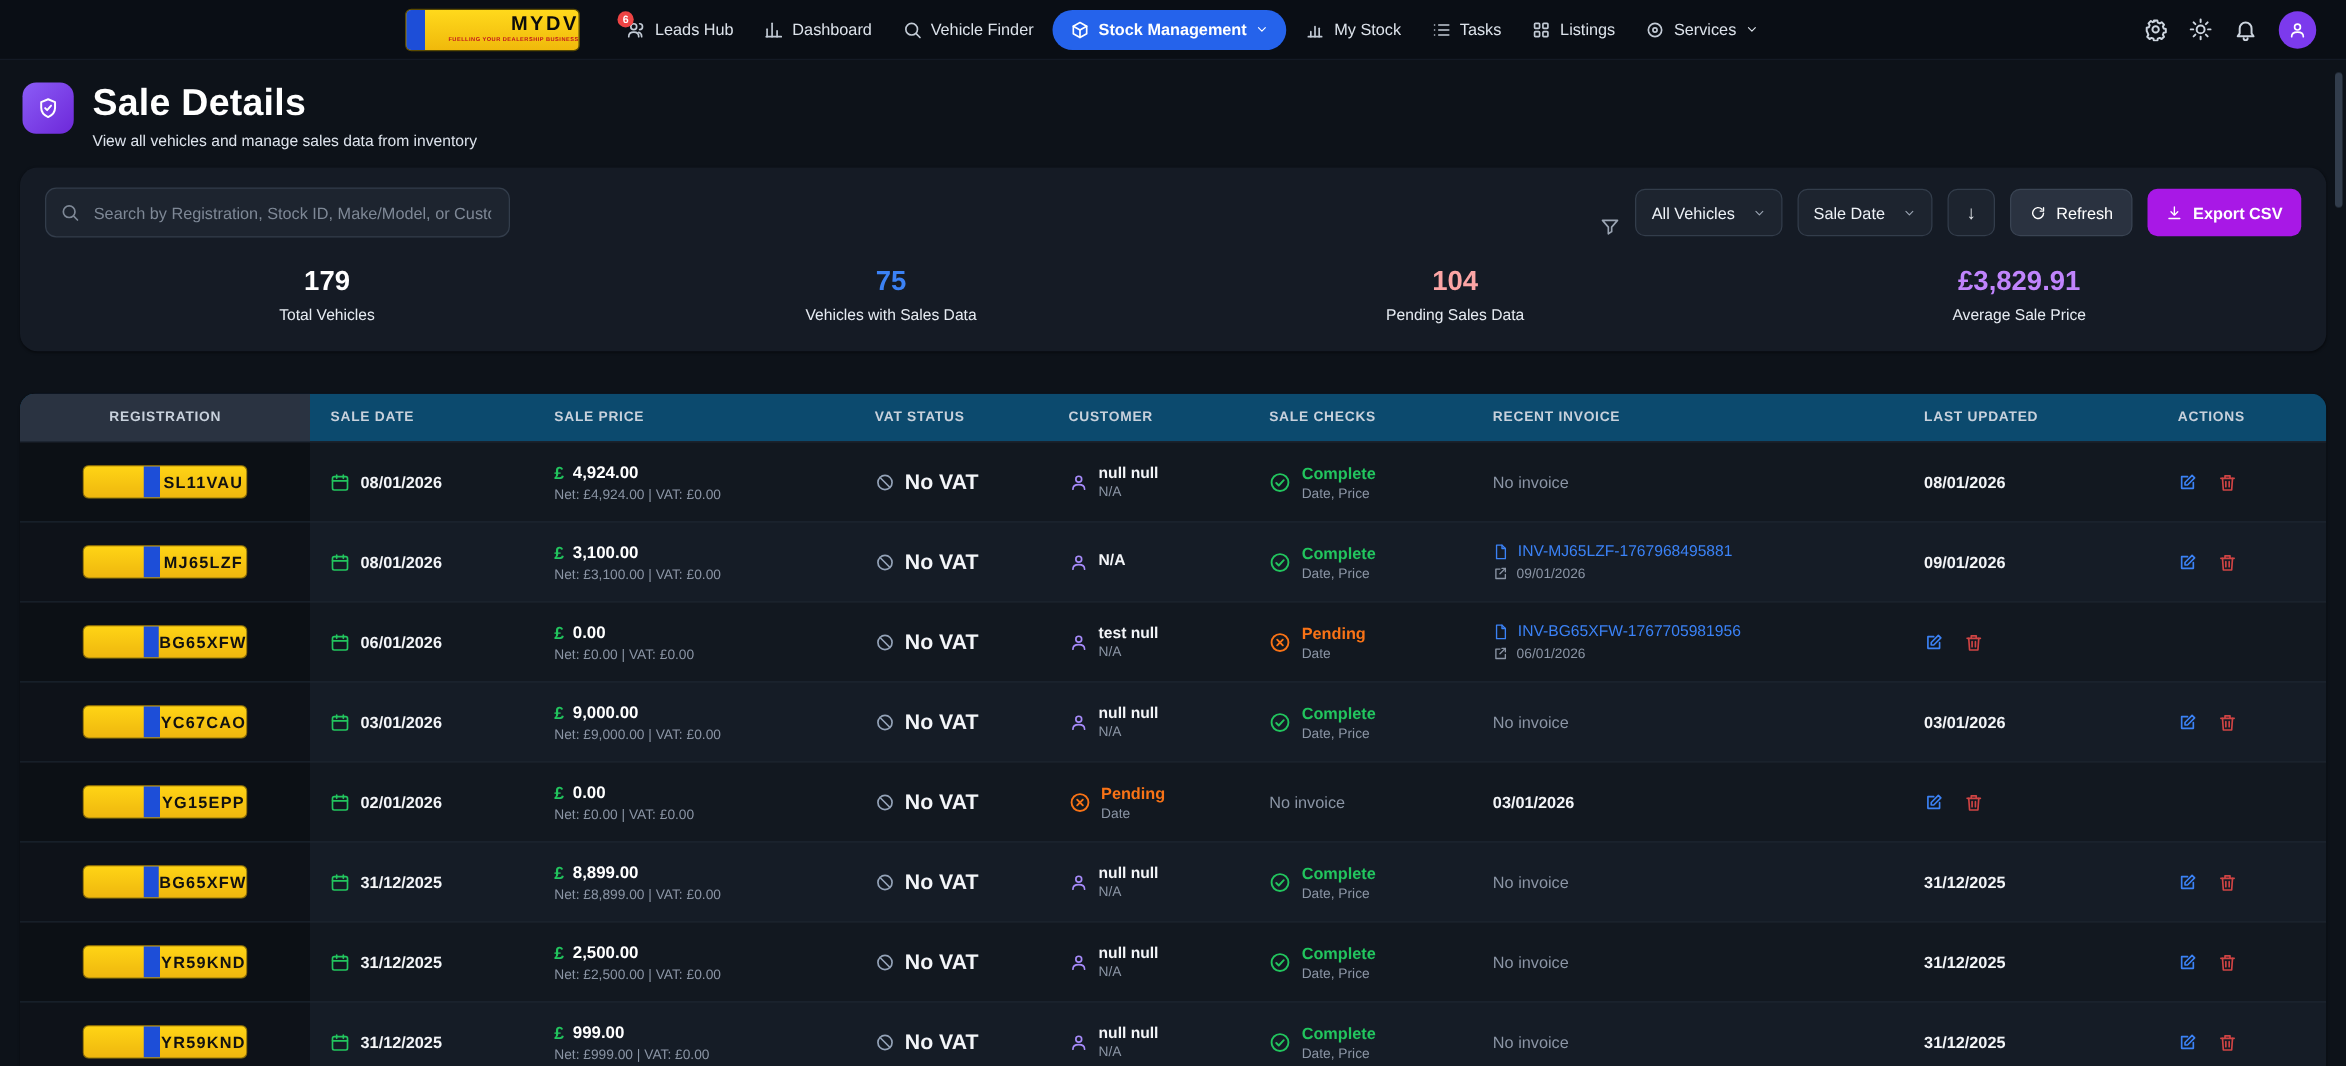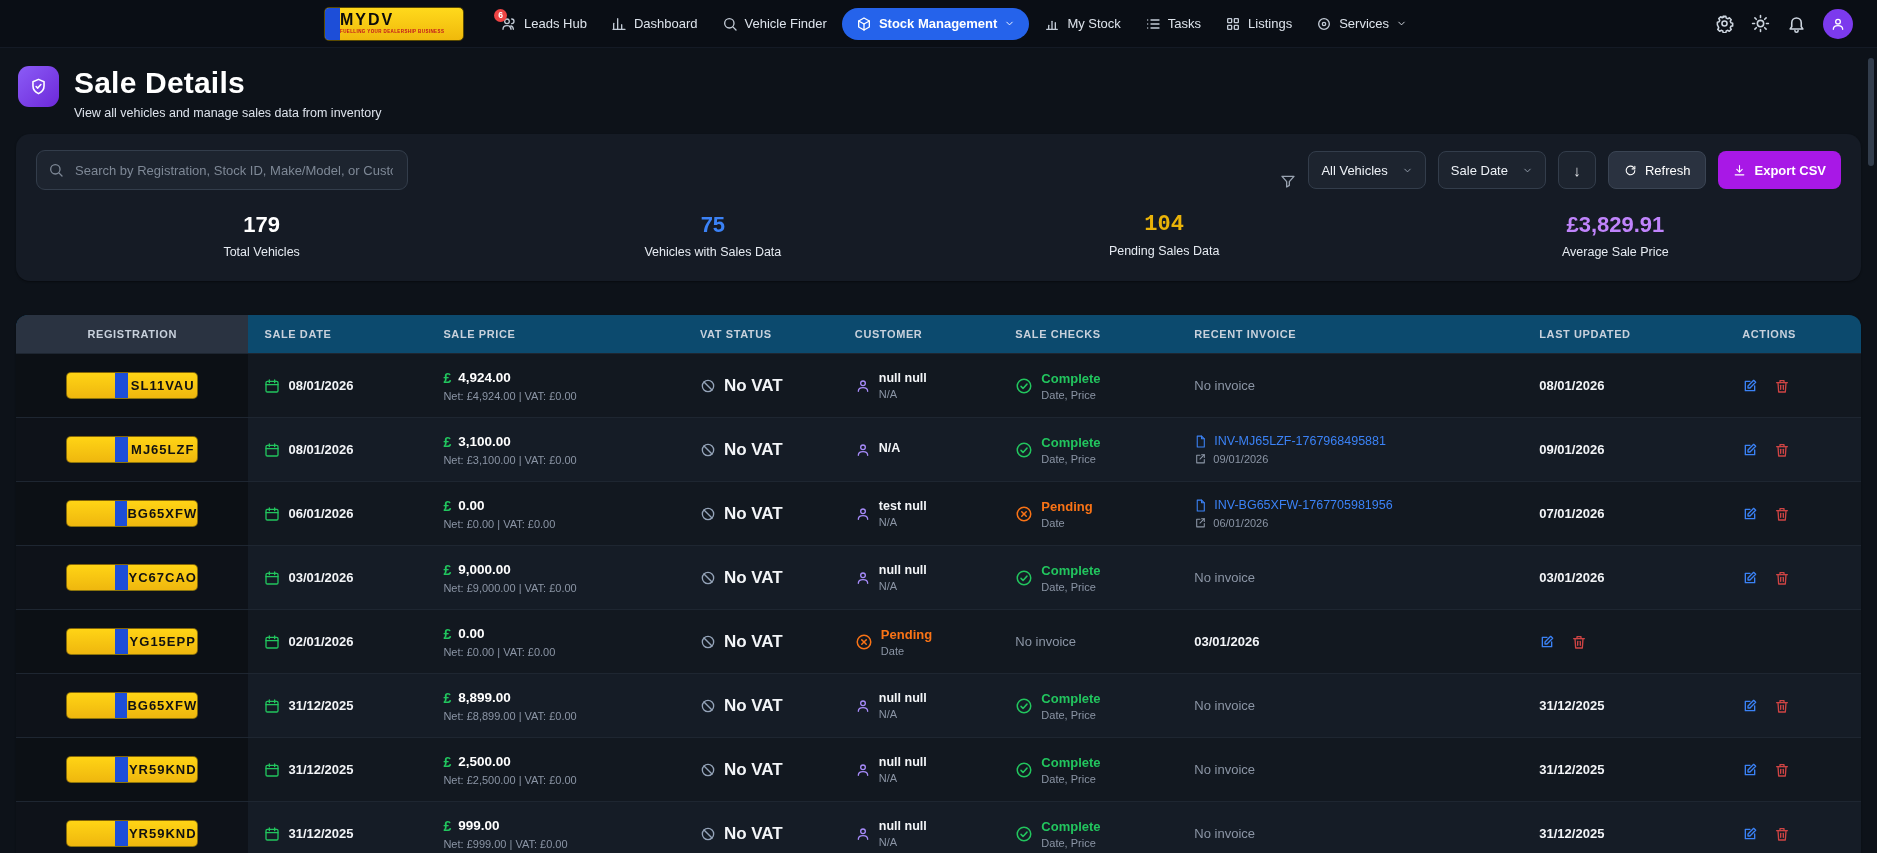--- a/index.html
+++ b/index.html
@@ -11,21 +11,21 @@
   }
   .ic { width: 16px; height: 16px; fill: none; stroke: currentColor; stroke-width: 2; stroke-linecap: round; stroke-linejoin: round; flex: none; }
   .ic-sm { width: 13px; height: 13px; }
   .ic-lg { width: 19px; height: 19px; }
   button { background: none; border: none; color: inherit; font: inherit; cursor: pointer; }
 
   
   .navbar { height: 48px; background: #0a0e15; border-bottom: 1px solid #141a25; display: flex; align-items: center; padding: 0 24px; }
   .logo-plate { margin-left: 300px; display: flex; align-items: stretch; width: 140px; height: 34px; background: linear-gradient(180deg,#ffd91c,#f0b90b); border: 1px solid #5a4a00; border-radius: 5px; overflow: hidden; cursor: pointer; flex: none; }
   .logo-strip { width: 15px; background: #1d4ed8; }
-  .logo-text { flex: 1; display: flex; flex-direction: column; align-items: flex-start; justify-content: center; line-height: 1; }
+  .logo-text { flex: 1; display: flex; flex-direction: column; align-items: flex-end; justify-content: center; line-height: 1; }
   .logo-title { color: #0c0c0c; font-weight: 800; font-size: 16px; letter-spacing: 2px; }
   .logo-sub { color: #c1121f; font-size: 4.5px; font-weight: 700; letter-spacing: .4px; margin-top: 2px; white-space: nowrap; }
   .nav { margin-left: 28px; display: flex; align-items: center; gap: 6px; }
   .nav-item { display: flex; align-items: center; gap: 7px; color: #dde3eb; font-size: 13px; padding: 7px 9px; border-radius: 8px; cursor: pointer; white-space: nowrap; }
   .nav-ico { position: relative; display: flex; color: #c3cbd6; }
   .nav-pill { background: #2563eb; border-radius: 999px; padding: 8px 14px; color: #fff; font-weight: 600; }
   .nav-pill .nav-ico { color: #fff; }
   .nav-badge { position: absolute; top: -7px; left: -7px; background: #ef4444; color: #fff; width: 13px; height: 13px; border-radius: 50%; font-size: 8.5px; font-weight: 700; display: flex; align-items: center; justify-content: center; }
   .chev { width: 11px; height: 11px; }
   .nav-right { margin-left: auto; display: flex; align-items: center; gap: 17px; color: #cdd5df; }
@@ -309,21 +309,21 @@
   <div class="stats-row">
     <div>
       <div class="stat-value" style="color: rgb(255, 255, 255);">179</div>
       <div class="stat-label">Total Vehicles</div>
     </div>
     <div>
       <div class="stat-value" style="color: rgb(59, 130, 246);">75</div>
       <div class="stat-label">Vehicles with Sales Data</div>
     </div>
     <div>
-      <div class="stat-value" style="color: #eab308; font-family: Liberation Mono, monospace;">104</div>
+      <div class="stat-value" style="color: #fca5a5;">104</div>
       <div class="stat-label">Pending Sales Data</div>
     </div>
     <div>
       <div class="stat-value" style="color: rgb(192, 132, 252);">£3,829.91</div>
       <div class="stat-label">Average Sale Price</div>
     </div>
   </div>
 </section>
 
 <section class="card table-card">
@@ -572,23 +572,20 @@
           <svg class="ic ic-sm" viewBox="0 0 24 24">
                 <path d="M14 5h5v5"></path>
                 <path d="M19 5l-8 8"></path>
                 <path d="M19 14v6H5V6h6"></path>
               </svg>
           <span>06/01/2026</span>
         </span>
       </span>
 
     </div>
-    <div class="td">
-      <span class="upd-text">07/01/2026</span>
-    </div>
     <div class="td td-act">
       <button class="act-edit">
         <svg class="ic" viewBox="0 0 24 24">
               <path d="M12 5H5v14h14v-7"></path>
               <path d="M17.5 3.5l3 3L12 15H9v-3z"></path>
             </svg>
       </button>
       <button class="act-del">
         <svg class="ic" viewBox="0 0 24 24">
               <path d="M4 7h16"></path>

